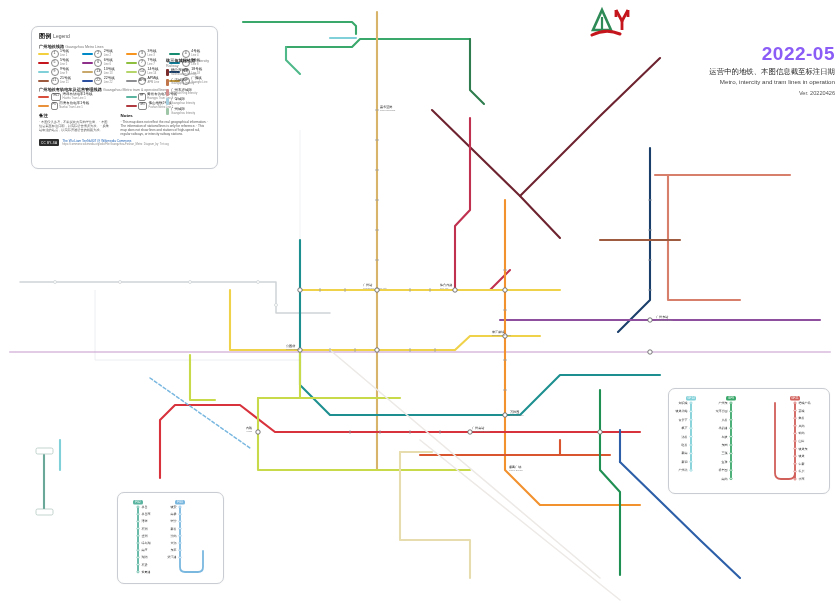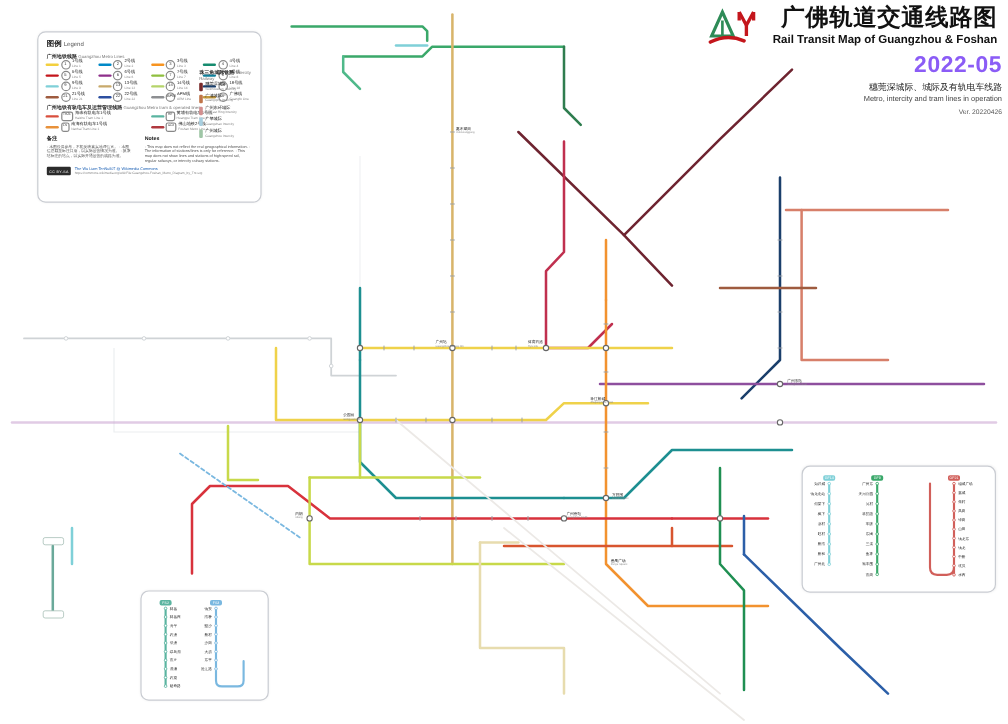--- a/index.html
+++ b/index.html
@@ -234,27 +234,23 @@
         <g>
           <path d="M26 4 L32 15 L38 4" fill="none" stroke="#c4161c" stroke-width="2.8"></path>
           <path d="M32 15 L32 24" stroke="#c4161c" stroke-width="2.8"></path>
           <path d="M26 4 L26 11" stroke="#c4161c" stroke-width="2.8"></path>
           <path d="M38 4 L38 11" stroke="#c4161c" stroke-width="2.8"></path>
         </g>
 
         <path d="M2 29 Q16 22 30 28" fill="none" stroke="#c4161c" stroke-width="3" stroke-linecap="round"></path>
       </svg>
     </div>
-    <div>
-      <div class="title-cn">广佛轨道交通线路图</div>
-      <div class="title-en">Rail Transit Map of Guangzhou &amp; Foshan</div>
-    </div>
   </div>
   <div class="bigdate">2022-05</div>
-  <div class="sub-cn">穗莞深城际、城际及有轨电车线路</div>
+  <div class="sub-cn">运营中的地铁、本图信息截至标注日期</div>
   <div class="sub-en">Metro, intercity and tram lines in operation</div>
   <div class="ver">Ver. 20220426</div>
 </div>
 
 <div class="panel" id="legend">
   <div class="lg-title">
     <span>图例</span> <small>Legend</small>
   </div>
 
   <div class="lg-sec">

